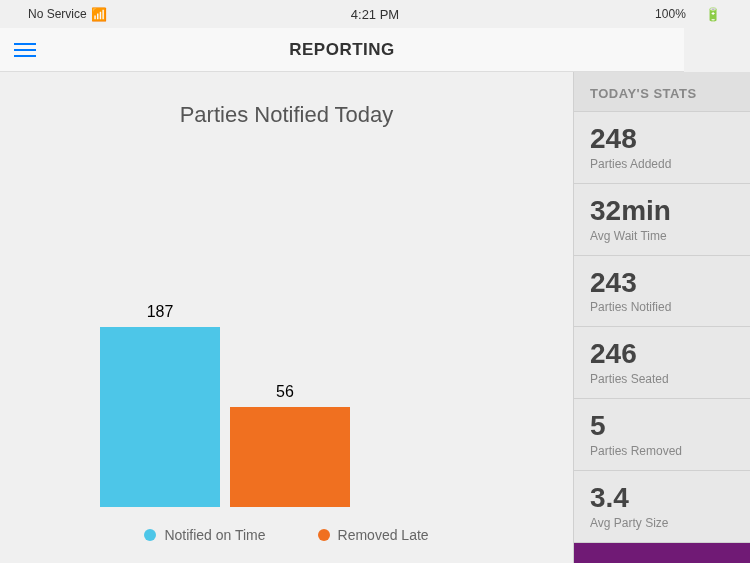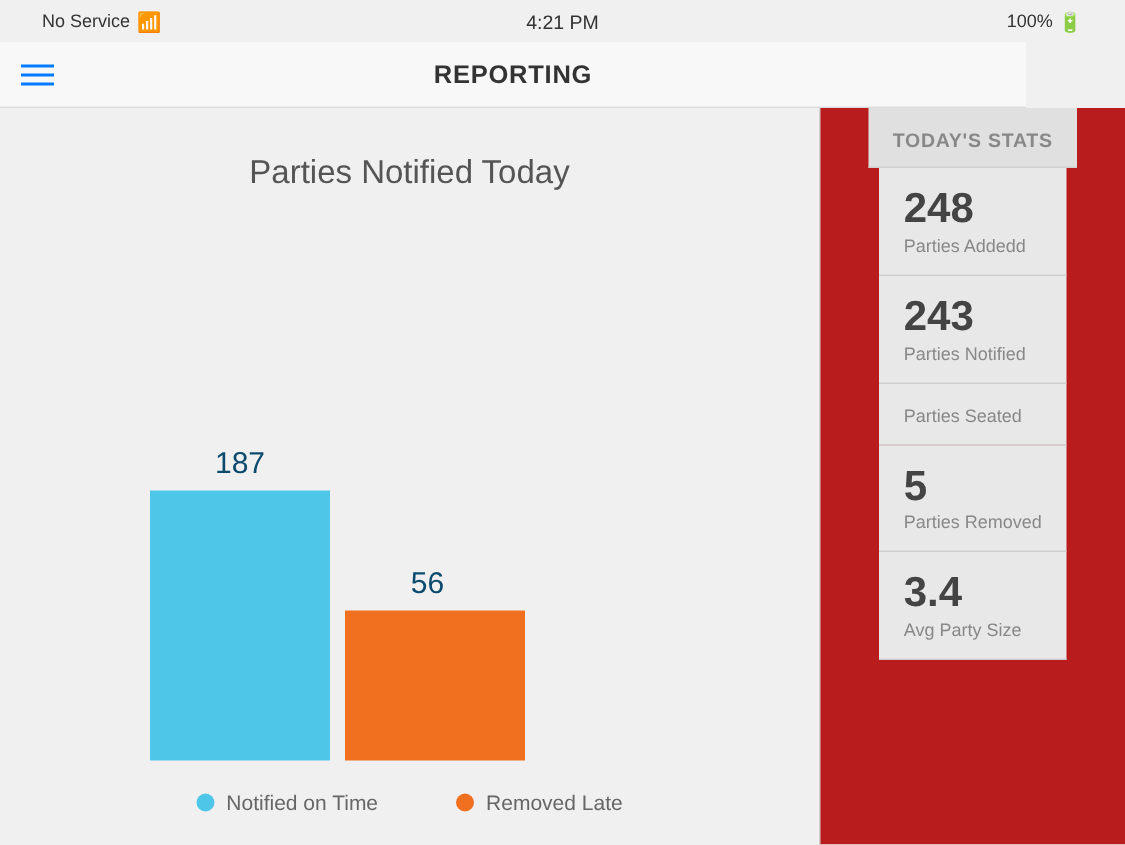--- a/index.html
+++ b/index.html
@@ -18,21 +18,21 @@
       background: #f0f0f0;
       display: flex;
       align-items: center;
       justify-content: space-between;
       padding: 0 28px;
       font-size: 12px;
       color: #333;
     }
     #status-bar .left { display: flex; align-items: center; gap: 5px; }
     #status-bar .center { position: absolute; left: 50%; transform: translateX(-50%); font-size: 13px; font-weight: 500; }
-    #status-bar .right { display: flex; gap: 4px; font-size: 12px; }
+    #status-bar .right { display: flex; gap: 20px; font-size: 12px; }
 
     
     #nav-bar {
       width: 684px;
       height: 44px;
       background: #f8f8f8;
       border-bottom: 1px solid #ddd;
       display: flex;
       align-items: center;
       justify-content: center;
@@ -95,22 +95,22 @@
       height: 240px;
       padding-left: 60px;
     }
     .bar-group {
       display: flex;
       flex-direction: column;
       align-items: center;
       position: relative;
     }
     .bar-label {
-      font-size: 20px;
-      color: #0c4a6e;
+      font-size: 16px;
+      color: #000000;
       margin-bottom: 6px;
       font-weight: 300;
     }
     .bar {
       width: 120px;
     }
     .bar-blue {
       background: #4dc6e8;
       height: 180px;
     }
@@ -135,26 +135,25 @@
     .legend-dot {
       width: 12px;
       height: 12px;
       border-radius: 50%;
     }
     .legend-dot-blue { background: #4dc6e8; }
     .legend-dot-orange { background: #f07020; }
 
     
     #sidebar {
-      width: 204px;
-      background: #b91c1c;
+      width: 177px;
+      background: #701a75;
       border-left: 1px solid #d0d0d0;
       display: flex;
       flex-direction: column;
-      align-items: center;
     }
     #sidebar-header {
       padding: 14px 16px 10px 16px;
       font-size: 13px;
       font-weight: 600;
       color: #888;
       letter-spacing: 0.5px;
       border-bottom: 1px solid #d0d0d0;
       background: #e0e0e0;
     }
@@ -233,24 +232,29 @@
 
   <div id="sidebar">
     <div id="sidebar-header">TODAY'S STATS</div>
 
     <div id="stats-container">
         <div class="stat-row">
           <div class="stat-value">248</div>
           <div class="stat-label">Parties Addedd</div>
         </div>
         <div class="stat-row">
+          <div class="stat-value">32min</div>
+          <div class="stat-label">Avg Wait Time</div>
+        </div>
+        <div class="stat-row">
           <div class="stat-value">243</div>
           <div class="stat-label">Parties Notified</div>
         </div>
         <div class="stat-row">
+          <div class="stat-value">246</div>
           <div class="stat-label">Parties Seated</div>
         </div>
         <div class="stat-row">
           <div class="stat-value">5</div>
           <div class="stat-label">Parties Removed</div>
         </div>
         <div class="stat-row">
           <div class="stat-value">3.4</div>
           <div class="stat-label">Avg Party Size</div>
         </div>

